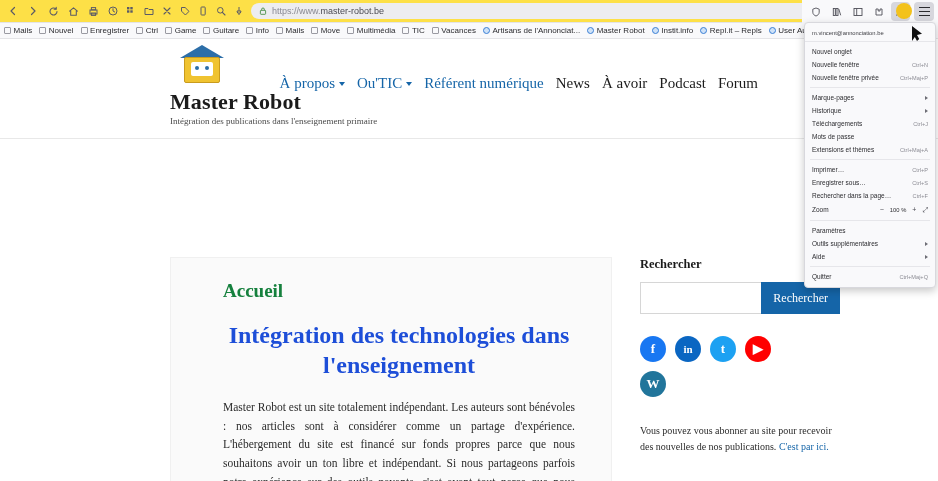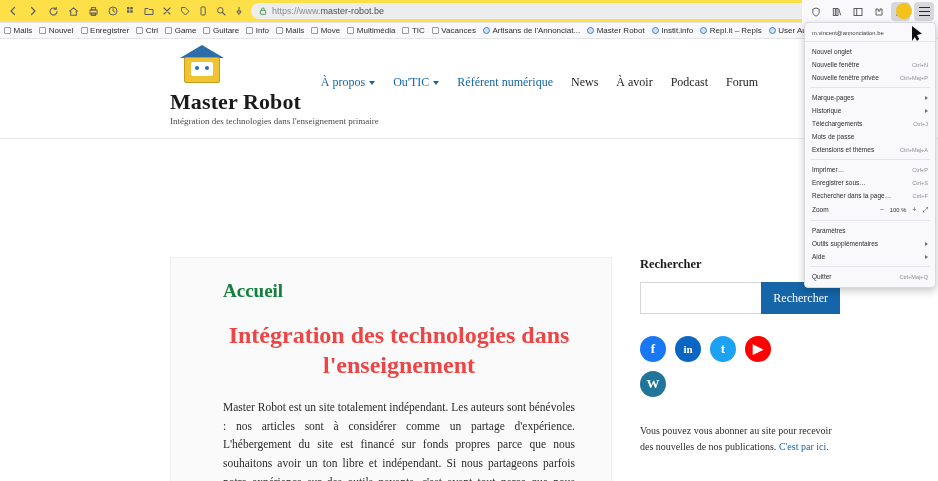--- a/index.html
+++ b/index.html
@@ -105,23 +105,23 @@
     font-family: "Liberation Serif", serif;
     font-size: 22px; color: #1b1b1b; margin-top: 2px; font-weight: 700;
     letter-spacing: .1px;
   }
   .site-tagline {
     font-family: "Liberation Serif", serif;
     font-size: 9px; color: #4a4a4a; margin-top: 1px; width: 260px;
   }
   .mainnav {
     position: absolute; right: 180px; top: 36px;
-    display: flex; align-items: center; gap: 18px;
-    font-family: "Liberation Serif", serif;
-    font-size: 12px; color: #1565a8;
+    display: flex; align-items: center; gap: 12px;
+    font-family: "Liberation Serif", serif;
+    font-size: 15px; color: #1565a8;
   }
   .mainnav .nav-item { display: flex; align-items: center; gap: 4px; cursor: default; }
   .caret {
     width: 0; height: 0; border-left: 3.5px solid transparent; border-right: 3.5px solid transparent;
     border-top: 4px solid #1565a8; display: inline-block;
   }
   .nav-dark { color: #1b1b1b; }
 
   
   .content { position: relative; }
@@ -131,21 +131,21 @@
     min-height: 330px;
     border: 1px solid #f0f0f0;
     padding: 22px 36px 20px 52px;
   }
   .h-accueil {
     font-family: "Liberation Serif", serif;
     font-size: 19px; color: #15803d; font-weight: 700; margin: 0 0 18px 0;
   }
   .h-big {
     font-family: "Liberation Serif", serif;
-    font-size: 24px; line-height: 1.25; color: #ef4444; font-weight: 700;
+    font-size: 24px; line-height: 1.25; color: #1d4ed8; font-weight: 700;
     text-align: center; margin: 0 0 18px 0;
   }
   .lede {
     font-family: "Liberation Serif", serif;
     font-size: 11.5px; line-height: 1.55; color: #333; text-align: center;
     margin: 0 10px 26px 10px;
   }
   .para {
     font-family: "Liberation Serif", serif;
     font-size: 11.5px; line-height: 1.62; color: #2b2b2b; text-align: justify;
@@ -427,21 +427,21 @@
     <div class="site-header">
       <div class="logo-wrap">
         <div class="logo-img">
           <div class="roof"></div>
             <div class="body"></div>
             <div class="face"></div>
           <div class="eye l"></div>
             <div class="eye r"></div>
         </div>
         <div class="site-title">Master Robot</div>
-        <div class="site-tagline">Intégration des technologies dans l'enseignement primaire</div>
+        <div class="site-tagline">Intégration des publications dans l'enseignement primaire</div>
       </div>
 
       <div class="mainnav">
         <div class="nav-item">
             <span>À propos</span>
             <span class="caret"></span>
           </div>
         <div class="nav-item">
             <span>Ou'TIC</span>
             <span class="caret"></span>

